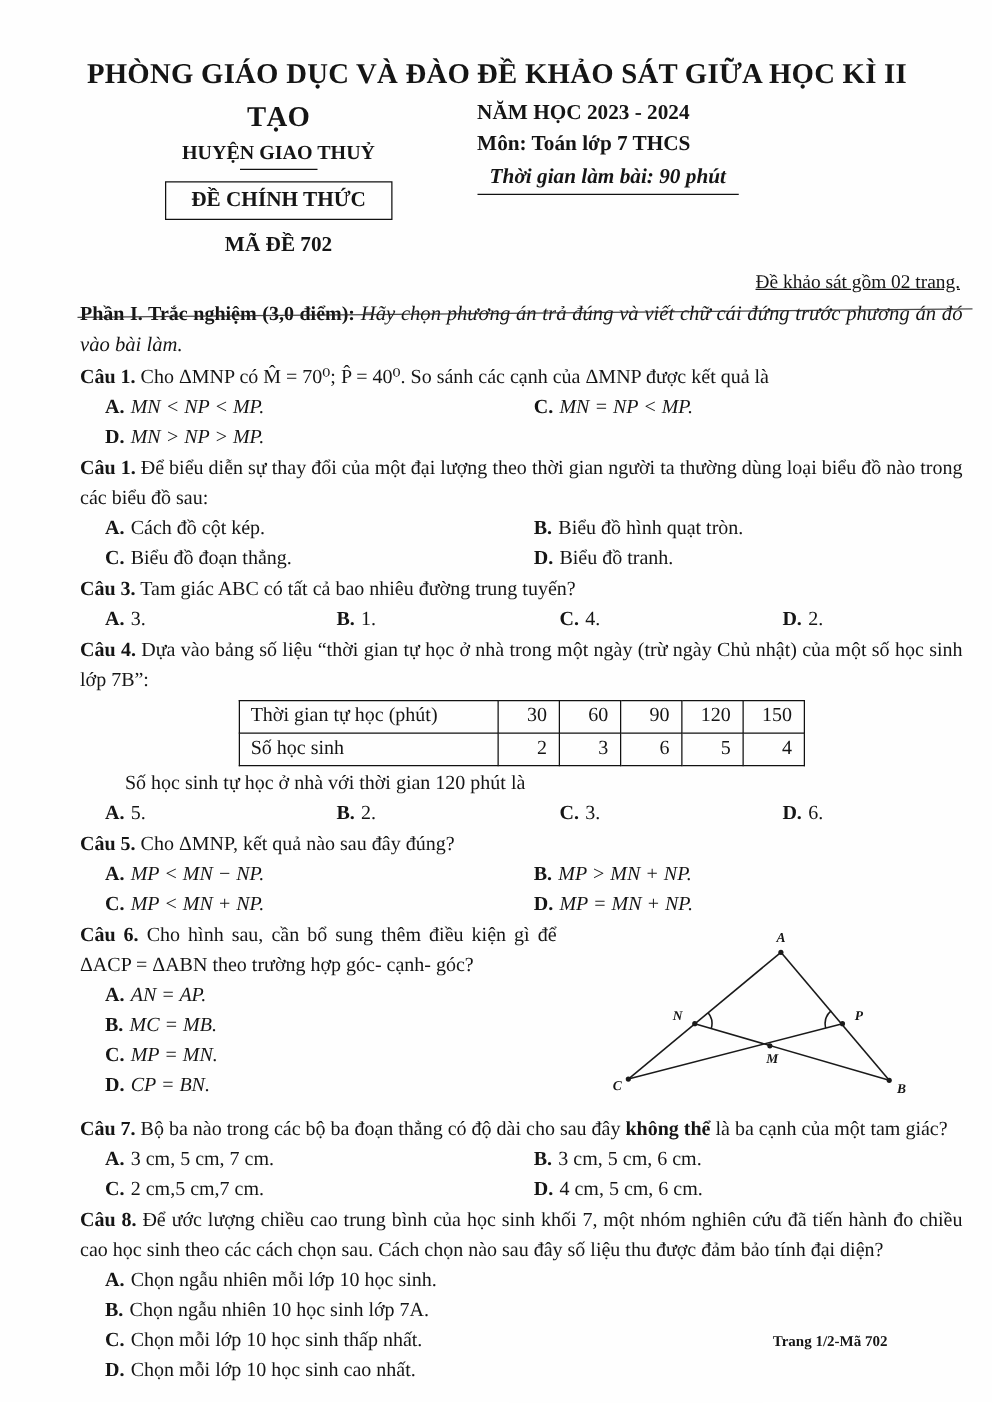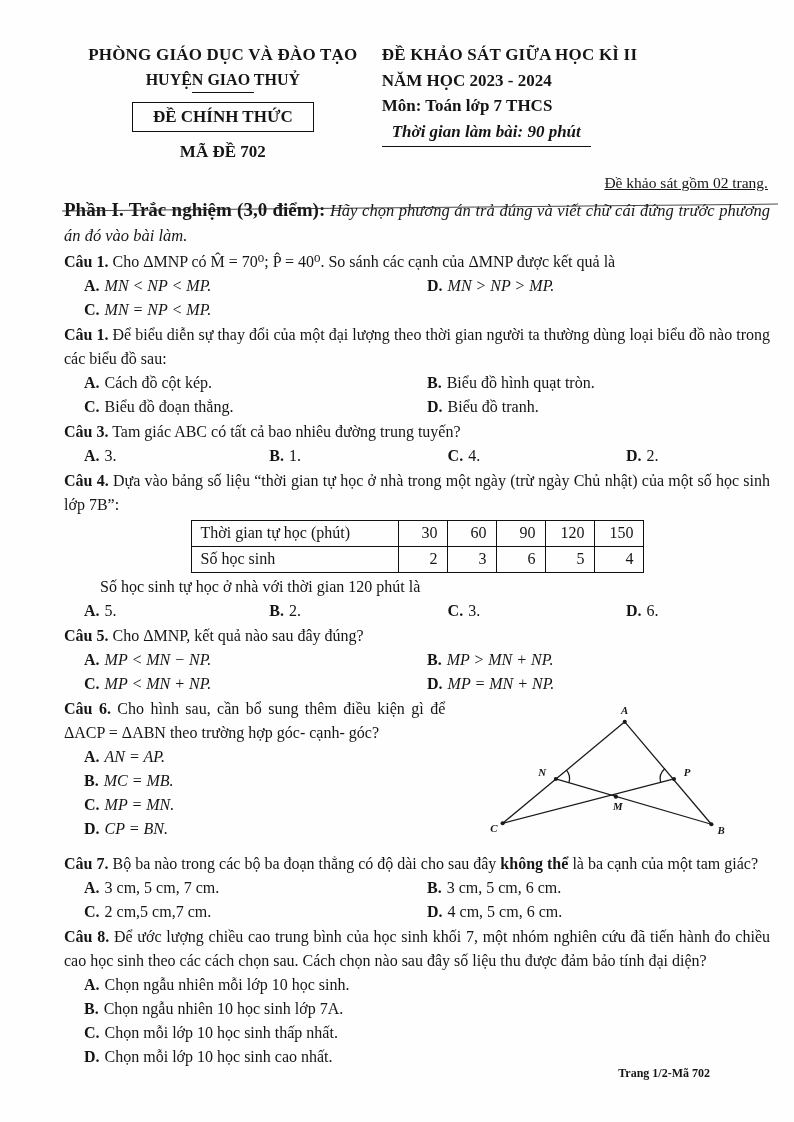--- a/index.html
+++ b/index.html
@@ -12,31 +12,31 @@
     font-family:"Liberation Serif","DejaVu Serif",serif;
     font-size:16px; line-height:1.5;
     box-sizing:border-box;
     padding:42px 24px 0 64px;
     overflow:hidden;
   }
   
   .header { display:flex; }
   .header-left { width:45%; text-align:center; font-weight:bold; }
   .header-right { width:55%; font-weight:bold; }
-  .hl1,.hr1 { font-size:17px; letter-spacing:.2px; }
+  .hl1,.hr1 { font-size:23px; letter-spacing:.2px; }
   .hl2 { font-size:16px; }
   .hl-underline { width:62px; border-bottom:1.7px solid #111; margin:0 auto 9px; }
   .exam-box { display:inline-block; border:1.9px solid #111; padding:1px 20px 2px; font-size:17px; margin-bottom:7px; }
   .hl-code { font-size:17px; }
   .hr2,.hr3 { font-size:17px; }
   .hr4 { display:inline-block; font-style:italic; font-size:17px; border-bottom:1.7px solid #111; padding:0 10px 2px; }
   .pages-note { text-align:right; font-size:15.5px; margin-top:6px; padding-right:2px;text-decoration:underline; }
   
   .part1 { position:relative; text-align:justify; margin:2px 0 0; }
-  .part1 .bold { font-weight:bold; font-size:19px; }
+  .part1 .bold { font-weight:bold; font-size:16px; }
   .part1 .italic { font-style:italic; font-size:16.5px; }
   .scan-line { position:absolute; top:11px; left:-2px; right:-8px; height:1.4px; background:#2c2c2c; transform:rotate(-0.55deg); opacity:.85; }
   
   .q { margin-top:1px; }
   .q-text { text-align:justify; }
   .q-label { font-weight:bold; }
   .opts2 { display:grid; grid-template-columns:50% 50%; padding-left:20px; }
   .opts4 { display:grid; grid-template-columns:27% 26% 26% 21%; padding-left:20px; }
   .opt-label { font-weight:bold; padding-right:5px; }
   .math { font-style:italic; }
@@ -79,22 +79,22 @@
 
   <p class="part1">
     <span class="scan-line"></span>
     <span class="bold">Phần I. Trắc nghiệm (3,0 điểm):</span><span class="italic"> Hãy chọn phương án trả đúng và viết chữ cái đứng trước phương án đó vào bài làm.</span>
   </p>
 
   <div class="q">
     <div class="q-text"><span class="q-label">Câu 1.</span><span> Cho ΔMNP có M̂ = 70⁰; P̂ = 40⁰. So sánh các cạnh của ΔMNP được kết quả là</span></div>
     <div class="opts2">
       <div class="opt"><span class="opt-label">A.</span><span class="math">MN &lt; NP &lt; MP.</span></div>
+      <div class="opt"><span class="opt-label">C.</span><span class="math">MN = NP &lt; MP.</span></div>
       <div class="opt"><span class="opt-label">D.</span><span class="math">MN &gt; NP &gt; MP.</span></div>
-      <div class="opt"><span class="opt-label">C.</span><span class="math">MN = NP &lt; MP.</span></div>
     </div>
   </div>
 
   <div class="q">
     <div class="q-text"><span class="q-label">Câu 1.</span><span> Để biểu diễn sự thay đổi của một đại lượng theo thời gian người ta thường dùng loại biểu đồ nào trong các biểu đồ sau:</span></div>
     <div class="opts2">
       <div class="opt"><span class="opt-label">A.</span><span>Cách đồ cột kép.</span></div>
       <div class="opt"><span class="opt-label">B.</span><span>Biểu đồ hình quạt tròn.</span></div>
       <div class="opt"><span class="opt-label">C.</span><span>Biểu đồ đoạn thẳng.</span></div>
       <div class="opt"><span class="opt-label">D.</span><span>Biểu đồ tranh.</span></div>

